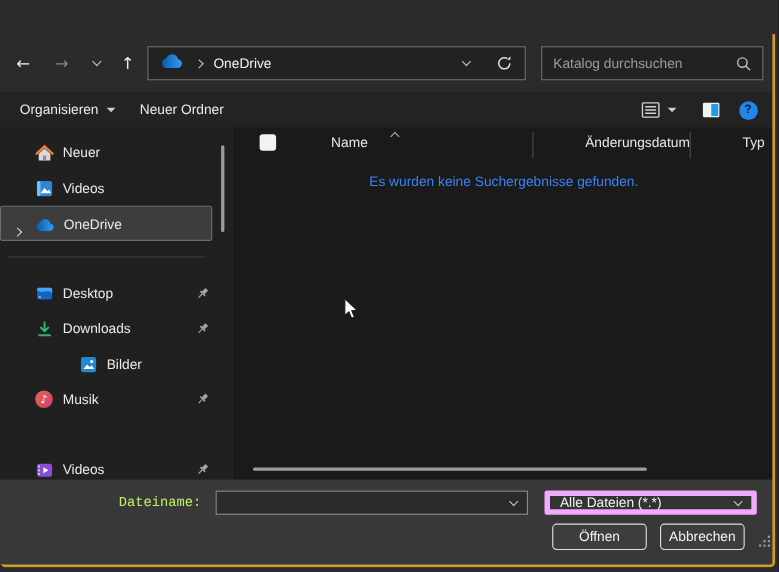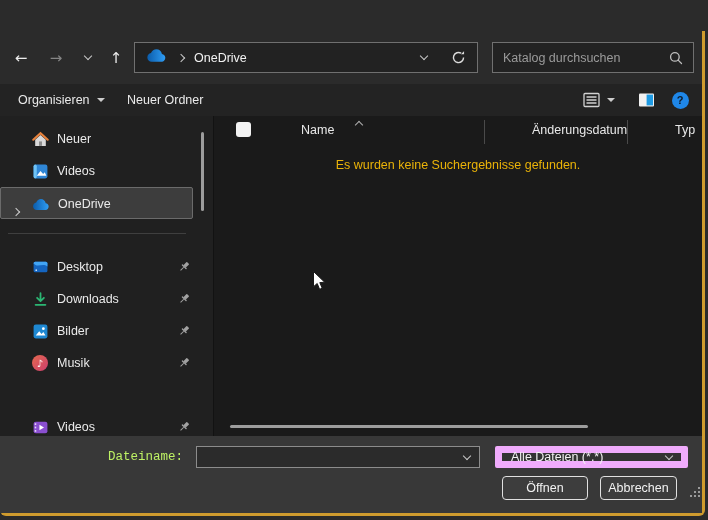--- a/index.html
+++ b/index.html
@@ -70,34 +70,34 @@
   .s-pin { position:absolute; left:177px; top:9px; width:14px; height:14px; }
   .side-divider { position:absolute; left:8px; top:117px; width:178px; height:1px; background:#3f3f3f; }
   .side-scrollbar { position:absolute; left:201px; top:16px; width:3px; height:79px; background:#9d9d9d; border-radius:2px; }
   .content-vsep { position:absolute; left:213px; top:0; width:1px; height:100%; background:#121212; }
 
   .main { position:absolute; left:214px; top:0; width:488px; height:100%; background:#1a1a1a; }
   .hdr-checkbox { position:absolute; left:22px; top:6px; width:15px; height:15px; background:#f2f2f2; border-radius:3px; }
   .hdr-label { position:absolute; top:5px; font-size:12.5px; color:#e8e8e8; height:18px; line-height:18px;margin-left:40px; }
   .hdr-sort { position:absolute; left:142px; top:-2px; }
   .hdr-sep { position:absolute; top:4px; width:1px; height:24px; background:#4a4a4a; }
-  .empty-msg { position:absolute; left:0; top:42px; width:100%; text-align:center; font-size:12.5px; color:#eab308; }
+  .empty-msg { position:absolute; left:0; top:42px; width:100%; text-align:center; font-size:12.5px; color:#3b82f6; }
   .h-scrollbar { position:absolute; left:16px; top:309px; width:358px; height:3px; background:#9d9d9d; border-radius:2px; }
 
   
   .footer { position:absolute; left:0; top:405px; width:702px; height:77px; background:#383838; }
   .filename-label { position:absolute; left:63px; top:10px; width:120px; height:22px; line-height:22px;
                     text-align:right; font-size:12.5px; color:#bef264;font-family:Liberation Mono, monospace; }
   .filename-input-wrap { position:absolute; left:196px; top:10px; width:284px; height:22px; background:#2b2b2b;
                          border:1px solid #8c8c8c; display:flex; align-items:center; }
   .filename-input { flex:1; height:100%; background:transparent; border:none; outline:none;
                     color:#f0f0f0; font-size:12.5px; padding:0 6px; font-family:"Liberation Sans", sans-serif; }
   .filename-chev { margin-right:9px; }
   .filetype-select { position:absolute; left:495px; top:10px; width:193px; height:22px; background:#333333;
-                     border:7px solid #f0abfc; border-radius:2px; display:flex; align-items:center;
+                     border:5px solid #f0abfc; border-radius:2px; display:flex; align-items:center;
                      justify-content:space-between; padding:0 9px; font-size:12.5px; color:#f2f2f2; }
   .dlg-btn { position:absolute; top:40px; height:24px; background:#3d3d3d; border:1px solid #e0e0e0;
              border-radius:4px; display:flex; align-items:center; justify-content:center;
              font-size:12.5px; color:#f2f2f2; }
   .btn-open { left:502px; width:86px; }
   .btn-cancel { left:600px; width:77px; }
   .resize-grip { position:absolute; left:690px; top:51px; width:2px; height:2px; background:#9a9a9a;
                  box-shadow: 8px 0 #9a9a9a, 8px -4px #9a9a9a, 8px -8px #9a9a9a, 4px 0 #9a9a9a, 4px -4px #9a9a9a, 0 0 #9a9a9a; 
                  transform:translateY(8px); }
 
@@ -261,21 +261,21 @@
             <svg width="14" height="14" viewBox="0 0 16 16">
                 <g fill="#a2a2a2" transform="rotate(45 8 8)">
               <rect x="6" y="1.5" width="4" height="5.5" rx="0.8"></rect>
                   <rect x="4.3" y="6.8" width="7.4" height="1.6" rx="0.8"></rect>
                   <rect x="7.4" y="8.4" width="1.2" height="5.2"></rect>
             </g>
               </svg>
           </span>
         </div>
 
-        <div class="side-row" style="top:199px;">
+        <div class="side-row" style="top:199px;margin-left:40px;">
           <span class="s-icon">
             <svg width="17" height="17" viewBox="0 0 16 16">
               <rect x="1.5" y="1.5" width="13" height="13" rx="2" fill="#1e88d2"></rect>
               <path d="M3.5 11.8 L6.8 7.8 L9 10.3 L10.7 8.5 L12.7 11.8 Z" fill="#ffffff"></path>
               <circle cx="10.7" cy="5.4" r="1.3" fill="#ffffff"></circle>
             </svg>
           </span>
           <span class="s-label">Bilder</span>
           <span class="s-pin">
             <svg width="14" height="14" viewBox="0 0 16 16">

